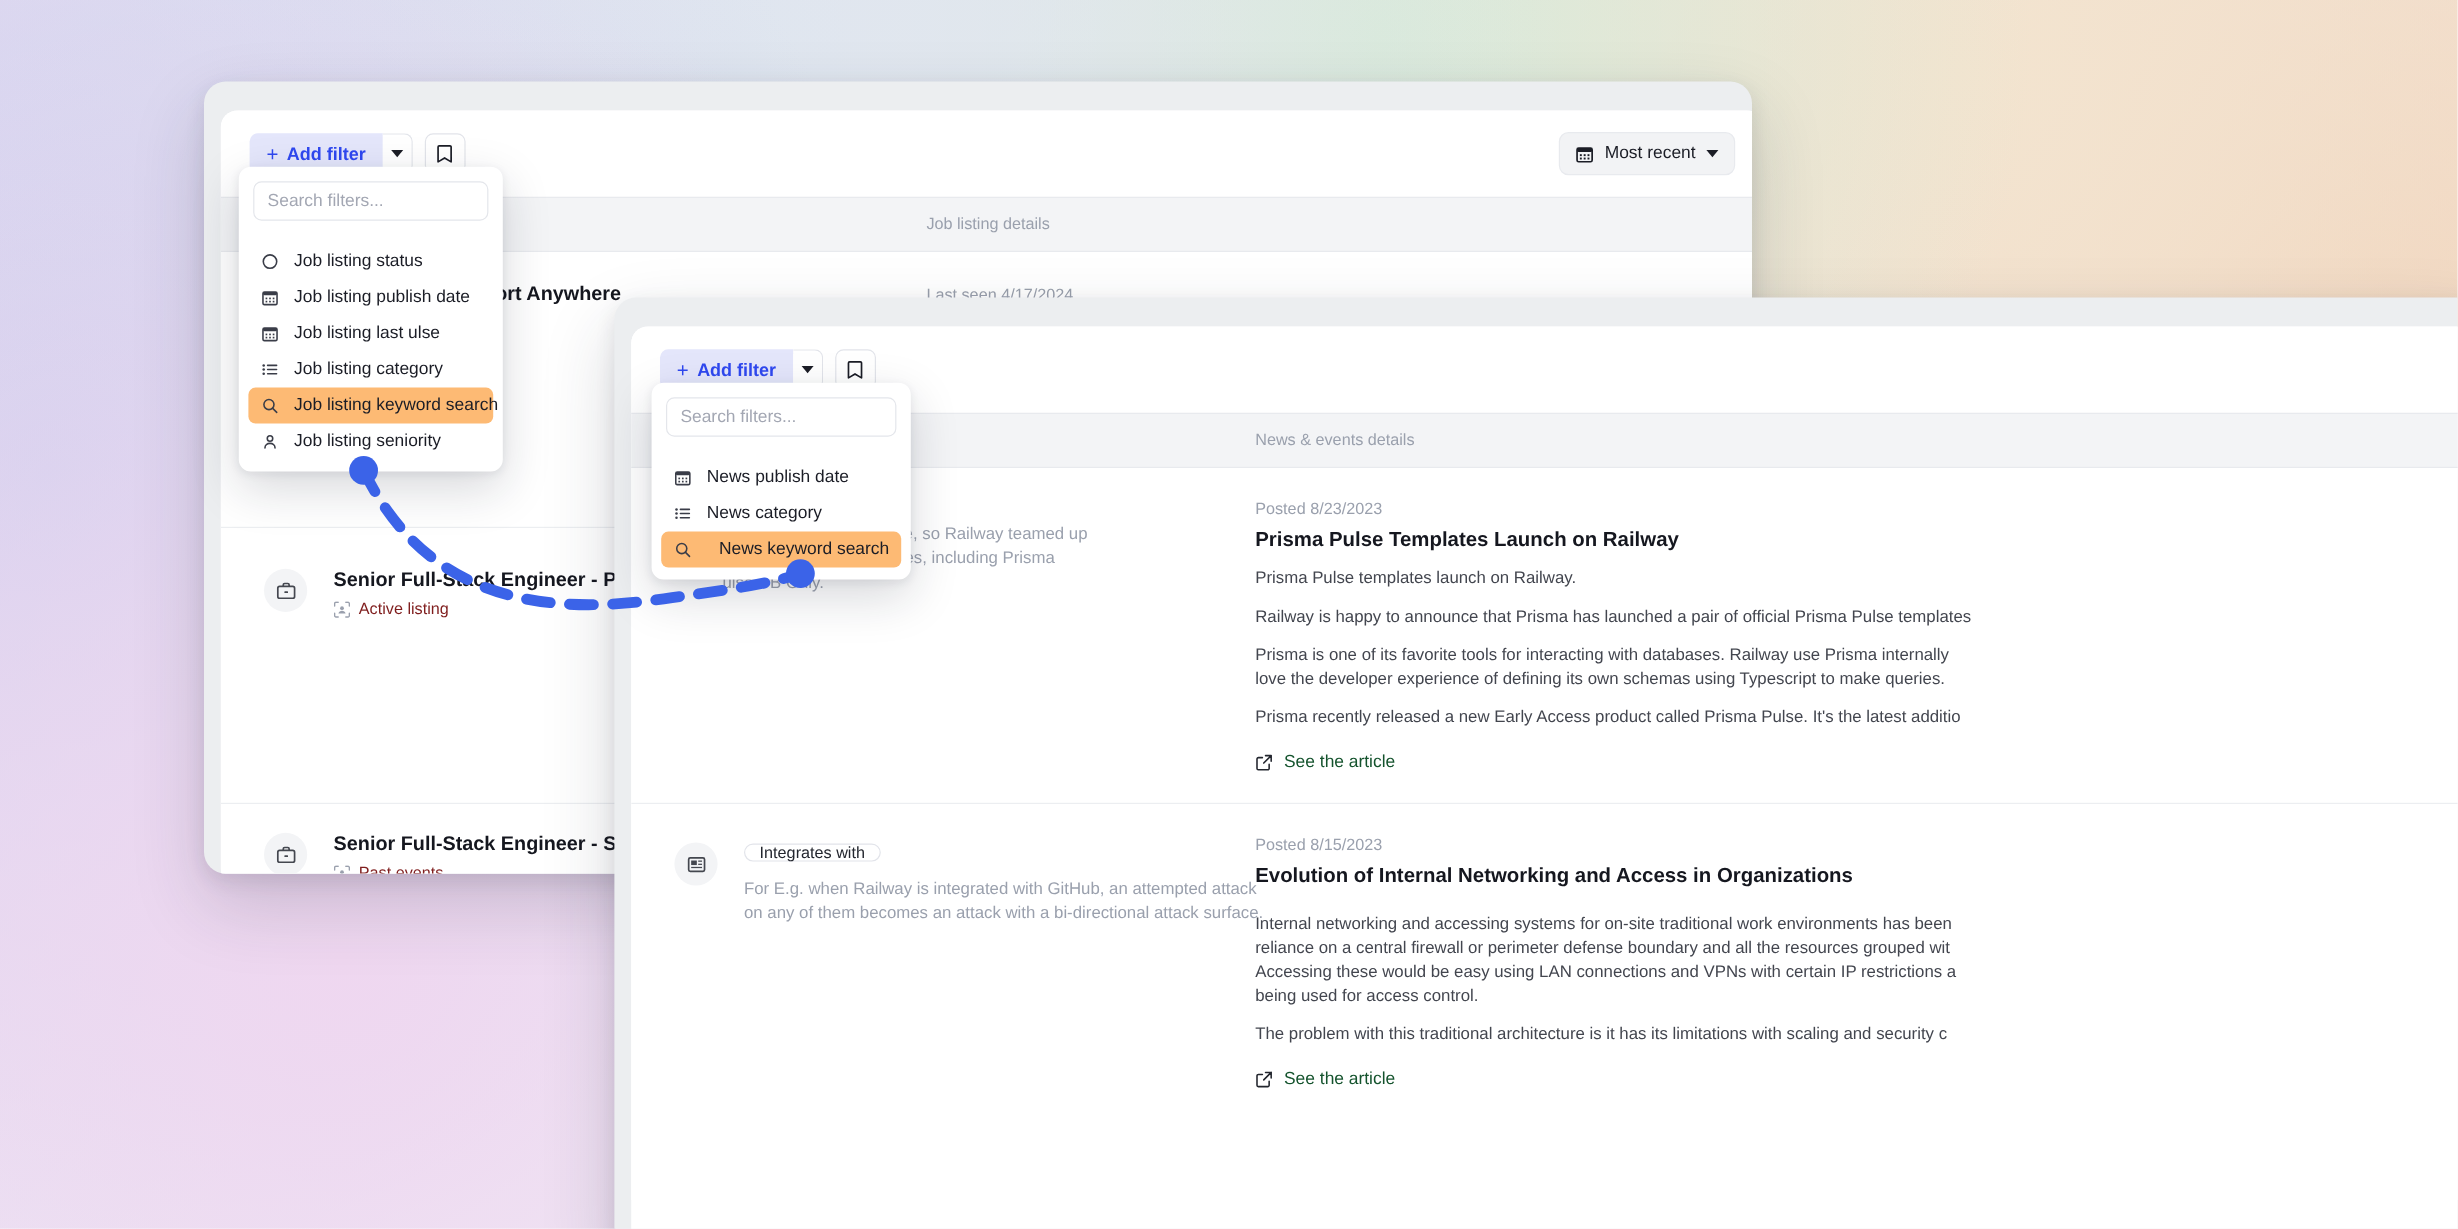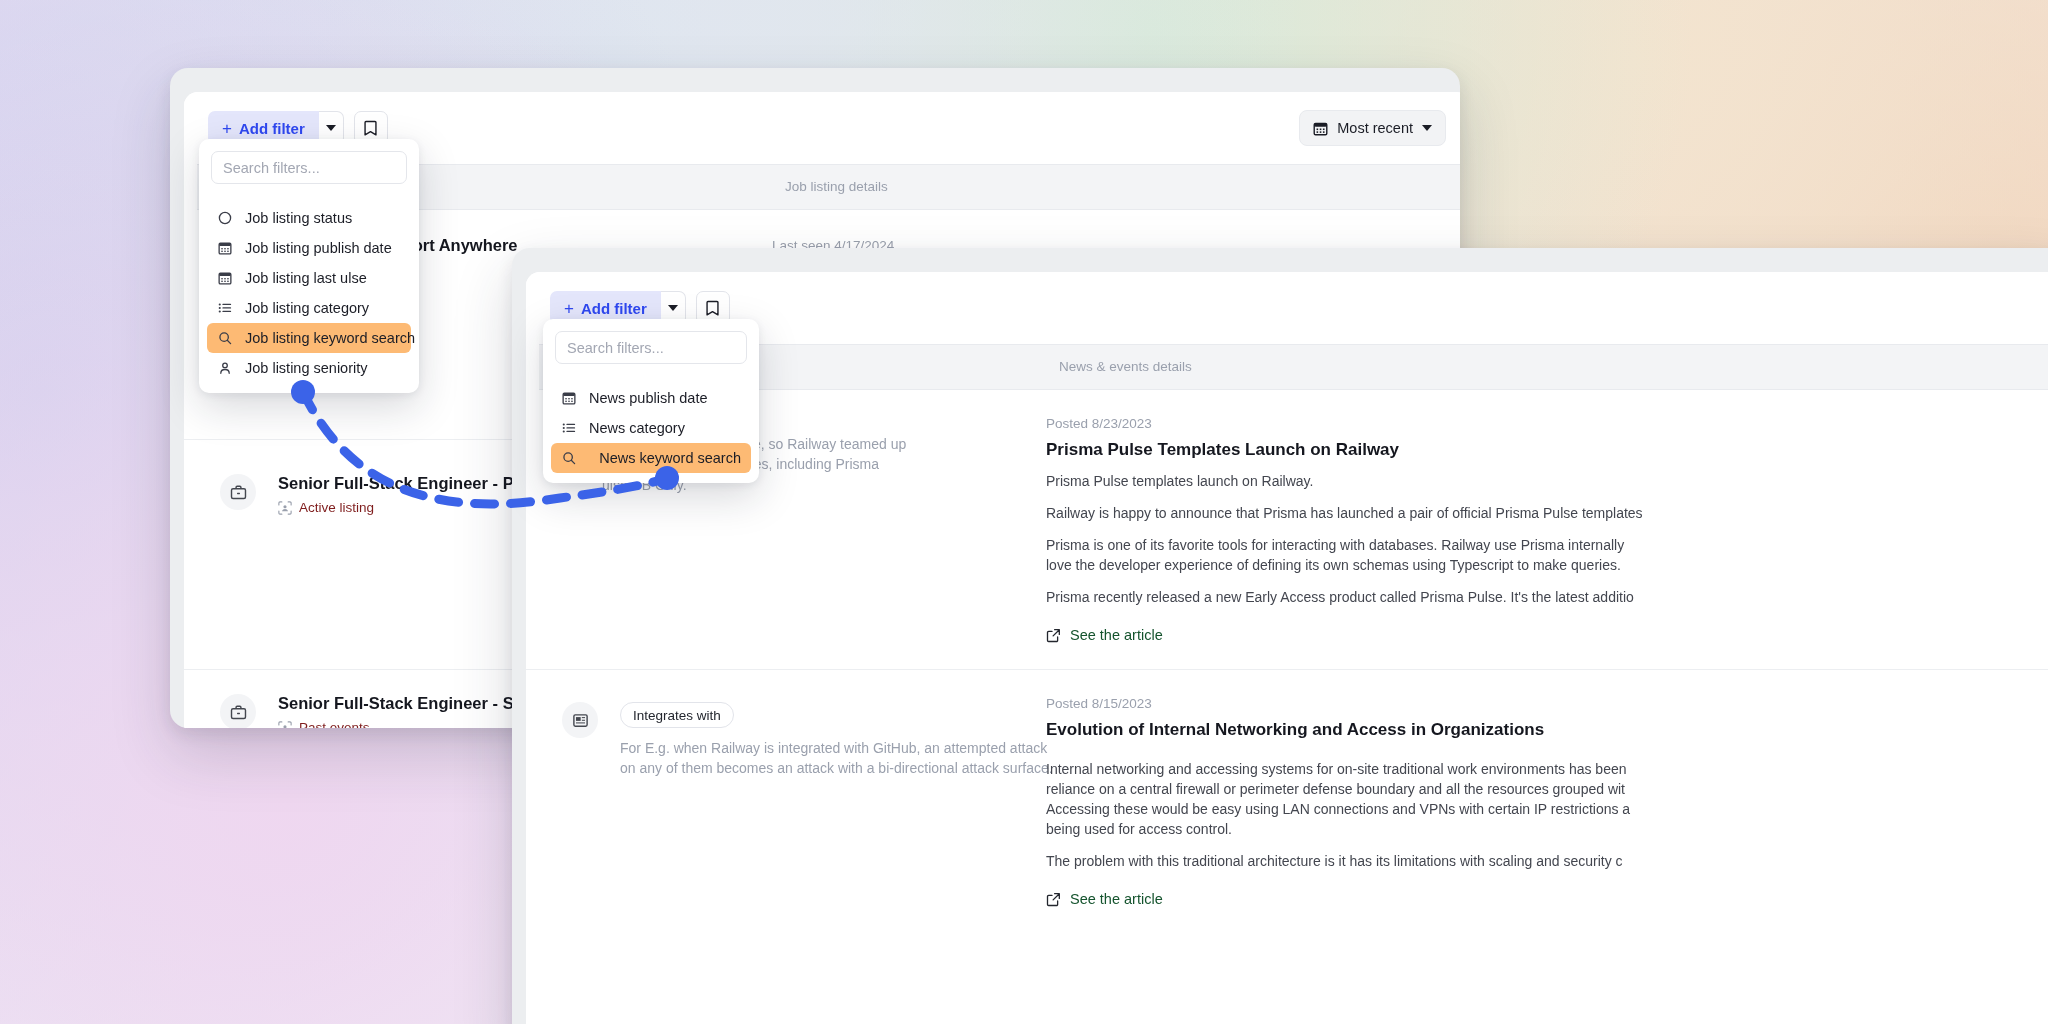--- a/index.html
+++ b/index.html
@@ -139,21 +139,21 @@
     font-size: 14.5px;
     color: #1b1d26;
     cursor: pointer;
     white-space: nowrap;
   }
   .dd-item.active { background: #fdba74; justify-content: space-between; }
   .dd-ico { width: 16px; height: 16px; flex: none; display:flex; align-items:center; justify-content:center; color:#3a3d48; }
 
   
   .col-head {
-    position: absolute; left: 13px; right: 0;
+    position: absolute; left: 0; right: 0;
     height: 46px;
     background: #f3f4f6;
     border-top: 1px solid #e8eaee;
     border-bottom: 1px solid #e8eaee;
   }
   .col-head .lbl {
     position: absolute; top: 14px;
     font-size: 13.5px; color: #9aa0ad;
   }
 
@@ -175,21 +175,21 @@
   .job-title { font-size: 16.5px; font-weight: 700; color: #15171f; white-space: nowrap; }
   .job-sub { display: flex; align-items: center; gap: 7px; margin-top: 7px; font-size: 13.5px; color: #7f1d1d; }
 
   .meta-date { font-size: 13.5px; color: #9aa0ad; }
   .art-title { font-size: 17px; font-weight: 700; color: #15171f; margin-top: 9px; white-space: nowrap; }
   .art-p { font-size: 14px; color: #43464f; line-height: 1.42; margin-top: 12px; white-space: nowrap; }
   .see-link { display: inline-flex; align-items: center; gap: 9px; font-size: 14.5px; color: #14532d; margin-top: 20px; cursor: pointer; }
 
   .chip {
     display: inline-flex; align-items: center;
-    height: 26px; padding: 4px 12px;
+    height: 15px; padding: 4px 12px;
     border: 1px solid #e2e4ea; border-radius: 14px;
     font-size: 13.5px; color: #23262e;
     background: #fff;
   }
   .desc-grey { font-size: 14px; color: #9aa0ad; line-height: 1.45; }
 
   
   #connector { position: absolute; left: 0; top: 0; width: 2048px; height: 1024px; pointer-events: none; z-index: 60; }
   .dot { position: absolute; width: 24px; height: 24px; border-radius: 50%; background: #3b63e8; z-index: 61; }
 </style>

